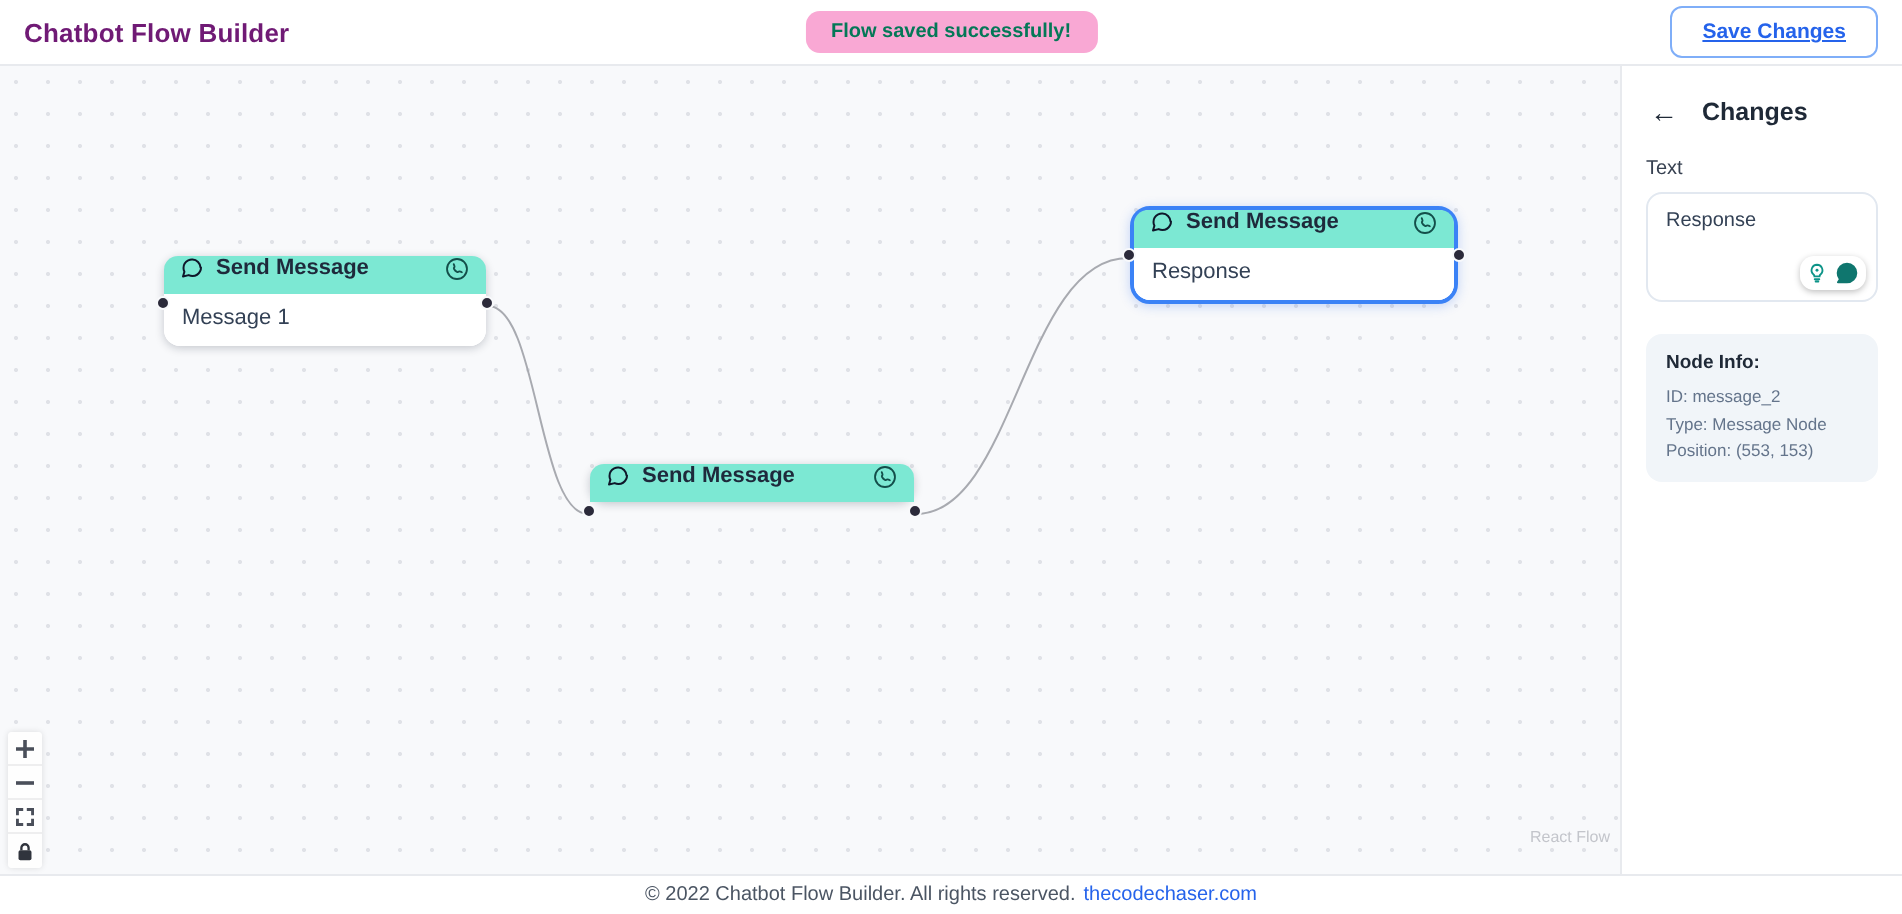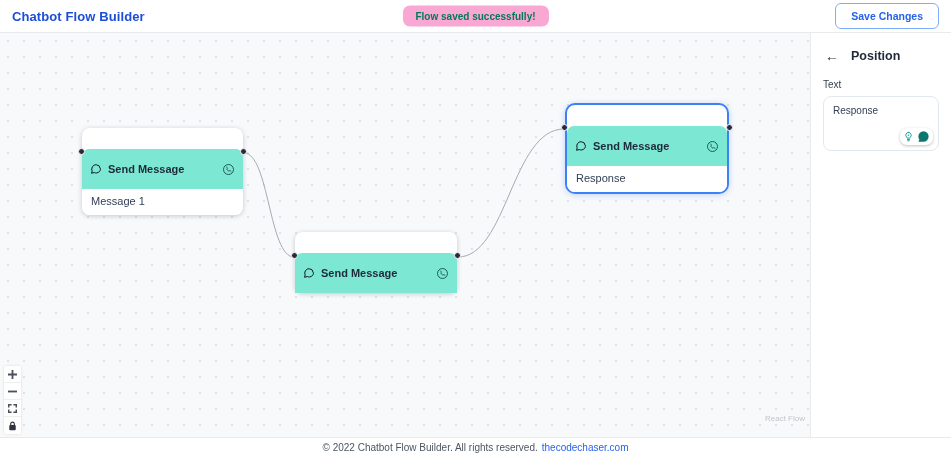--- a/index.html
+++ b/index.html
@@ -1,35 +1,35 @@
 <!DOCTYPE html>
 <html><head>
 <meta charset="utf-8">
 <style>
   * { margin:0; padding:0; box-sizing:border-box; }
   html,body { width:951px; height:457px; overflow:hidden; background:#fff; }
   .app { width:951px; height:457px; display:flex; flex-direction:column; font-family:"Liberation Sans", sans-serif; }
 
   
   .topbar { flex:0 0 33px; background:#fff; border-bottom:1px solid #e8eaee; display:flex; align-items:center; justify-content:space-between; padding:0 12px; position:relative; z-index:5; }
-  .app-title { font-size:13px; font-weight:bold; color:#1d4ed8; letter-spacing:.1px; }
+  .app-title { font-size:13px; font-weight:bold; color:#701a75; letter-spacing:.1px; }
   .toast { position:absolute; left:50%; top:50%; transform:translate(-50%,-50%); background:#f9a8d4; color:#047857; font-size:10px; font-weight:bold; padding:5px 13px; border-radius:7px; white-space:nowrap; }
-  .save-btn { background:#fff; border:1px solid #7faef8; color:#2563eb; font-family:inherit; font-size:10.5px; font-weight:bold; padding:6px 15px; border-radius:6px; cursor:pointer; }
+  .save-btn { background:#fff; border:1px solid #7faef8; color:#2563eb; font-family:inherit; font-size:10.5px; font-weight:bold; padding:6px 15px; border-radius:6px; cursor:pointer;text-decoration:underline; }
 
   
   .main { flex:1; display:flex; min-height:0; }
 
   
   .canvas { position:relative; width:810px; flex:0 0 810px; background-color:#f8f9fb; background-image:radial-gradient(#e0e2e7 1px, transparent 1.1px); background-size:16px 16px; overflow:hidden; }
   .edges { position:absolute; left:0; top:0; pointer-events:none; }
   .edges path { stroke:#a8aab0; stroke-width:1; fill:none; }
 
   .flow-node { position:absolute; width:161px; background:#fff; border-radius:8px; box-shadow:0 1px 5px rgba(15,23,42,.22); font-size:11px; }
   .flow-node.selected { width:164px; border:2px solid #3b82f6; border-radius:10px; box-shadow:0 1px 6px rgba(37,99,235,.25); }
-  .node-header { height:40px; display:flex; align-items:center; gap:6px; background:#7ce8d3; border-radius:7px 7px 0 0; padding:0 8px; color:#1e293b; font-weight:bold;margin-top:21px; }
+  .node-header { height:19px; display:flex; gap:6px; background:#7ce8d3; border-radius:7px 7px 0 0; padding:0 8px; color:#1e293b; font-weight:bold; }
   .flow-node.selected .node-header { border-radius:7px 7px 0 0; }
   .node-header .grow { flex:1; }
   .node-header svg { display:block; }
   .node-body { padding:6px 9px 8px; color:#334155; border-radius:0 0 8px 8px; background:#fff; }
   .handle { position:absolute; width:7px; height:7px; border-radius:50%; background:#2b2a3a; border:1px solid #f8f9fb; }
   .handle.l { left:-4px; top:20px; }
   .handle.r { right:-4px; top:20px; }
   .flow-node.selected .handle.l { left:-6px; top:19px; }
   .flow-node.selected .handle.r { right:-6px; top:19px; }
 
@@ -153,39 +153,45 @@
             </svg>
         </button>
       </div>
 
       <div class="attribution">React Flow</div>
     </div>
 
     <div class="sidebar">
       <div class="sidebar-header">
         <span class="back-icon">←</span>
-        <span class="sidebar-title">Position</span>
+        <span class="sidebar-title">Changes</span>
       </div>
 
       <div class="text-label">Text</div>
 
       <div class="textarea-wrap">
         <textarea style="">Response</textarea>
         <div class="assist-pill">
           <svg width="11" height="11" viewBox="0 0 24 24" fill="none" stroke="#0d9488" stroke-width="2" stroke-linecap="round">
               <path d="M12 3a6 6 0 00-4 10.4c.7.6 1.2 1.4 1.2 2.2h5.6c0-.8.5-1.6 1.2-2.2A6 6 0 0012 3z"></path>
               <path d="M9.5 18.8h5M10.5 21.3h3"></path>
               <circle cx="12" cy="9" r="1.6" fill="#0d9488" stroke="none"></circle>
             </svg>
           <svg width="13" height="13" viewBox="0 0 24 24">
               <path d="M12 2.5a9.5 9.5 0 019.5 9.5 9.5 9.5 0 01-9.5 9.5H3.6c-.7 0-1.1-.8-.7-1.4l1.5-2.3A9.46 9.46 0 012.5 12 9.5 9.5 0 0112 2.5z" fill="#0f766e"></path>
             </svg>
         </div>
       </div>
 
+      <div class="node-info">
+        <div class="node-info-heading">Node Info:</div>
+        <div class="node-info-line">ID: message_2</div>
+        <div class="node-info-line">Type: Message Node</div>
+        <div class="node-info-line">Position: (553, 153)</div>
+      </div>
     </div>
 
   </div>
 
   <div class="footer">
     <span>© 2022 Chatbot Flow Builder. All rights reserved.</span>
     <a href="#">thecodechaser.com</a>
   </div>
 
 </div>

